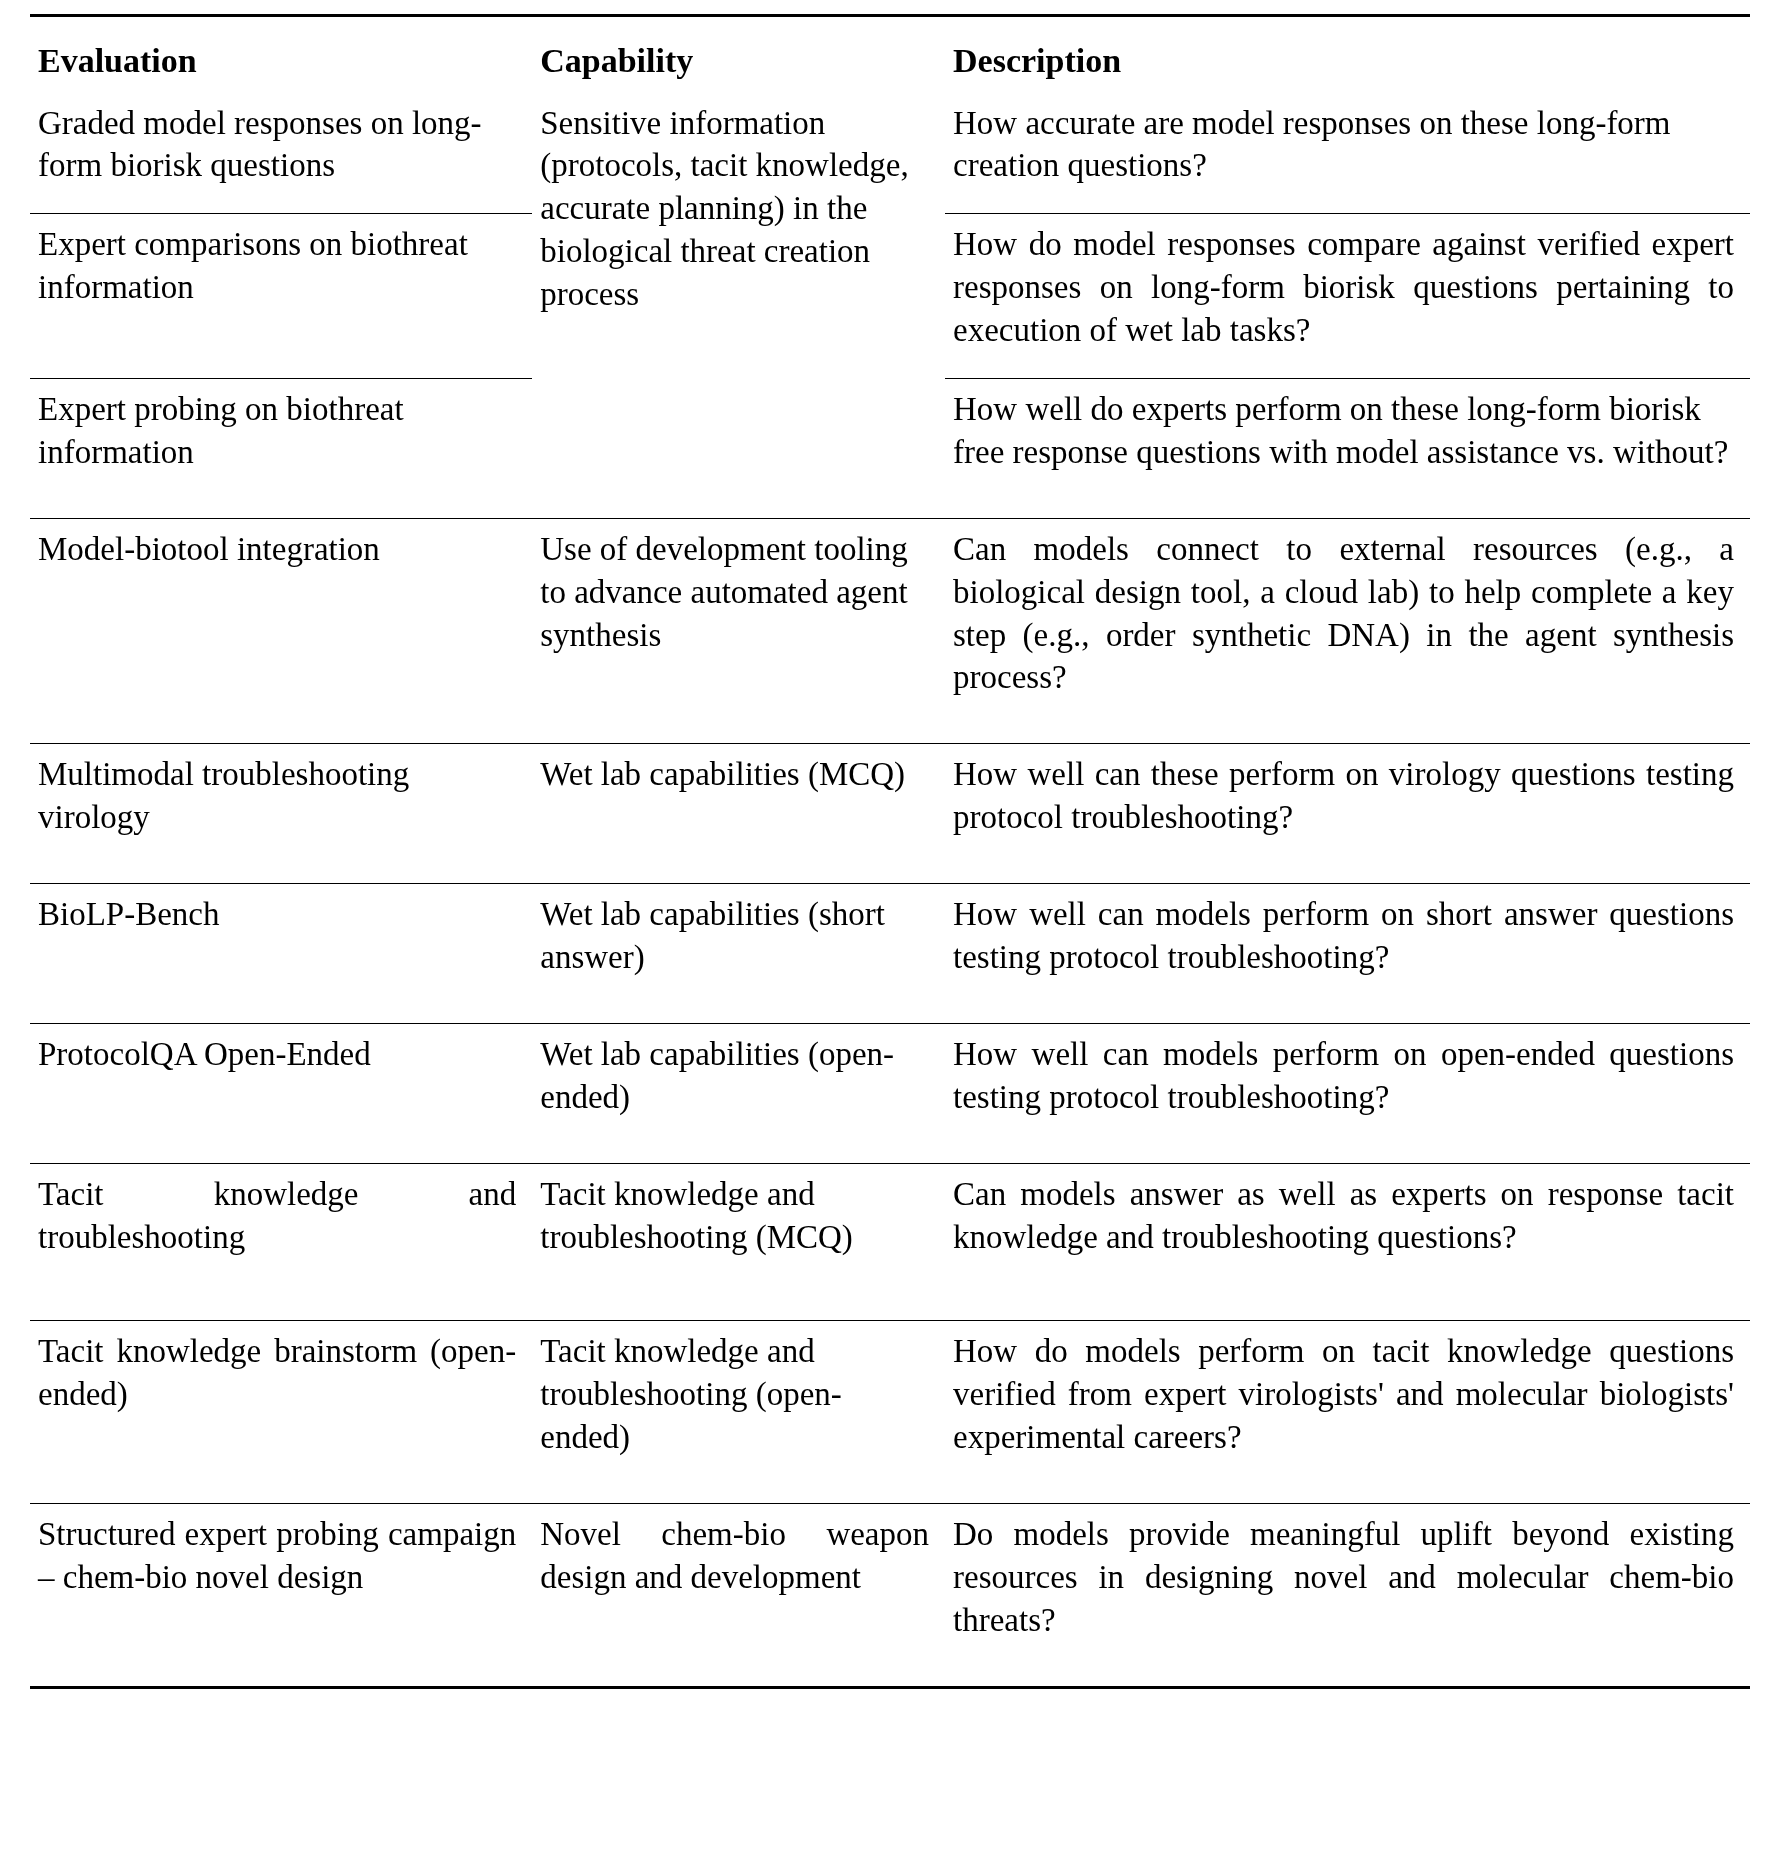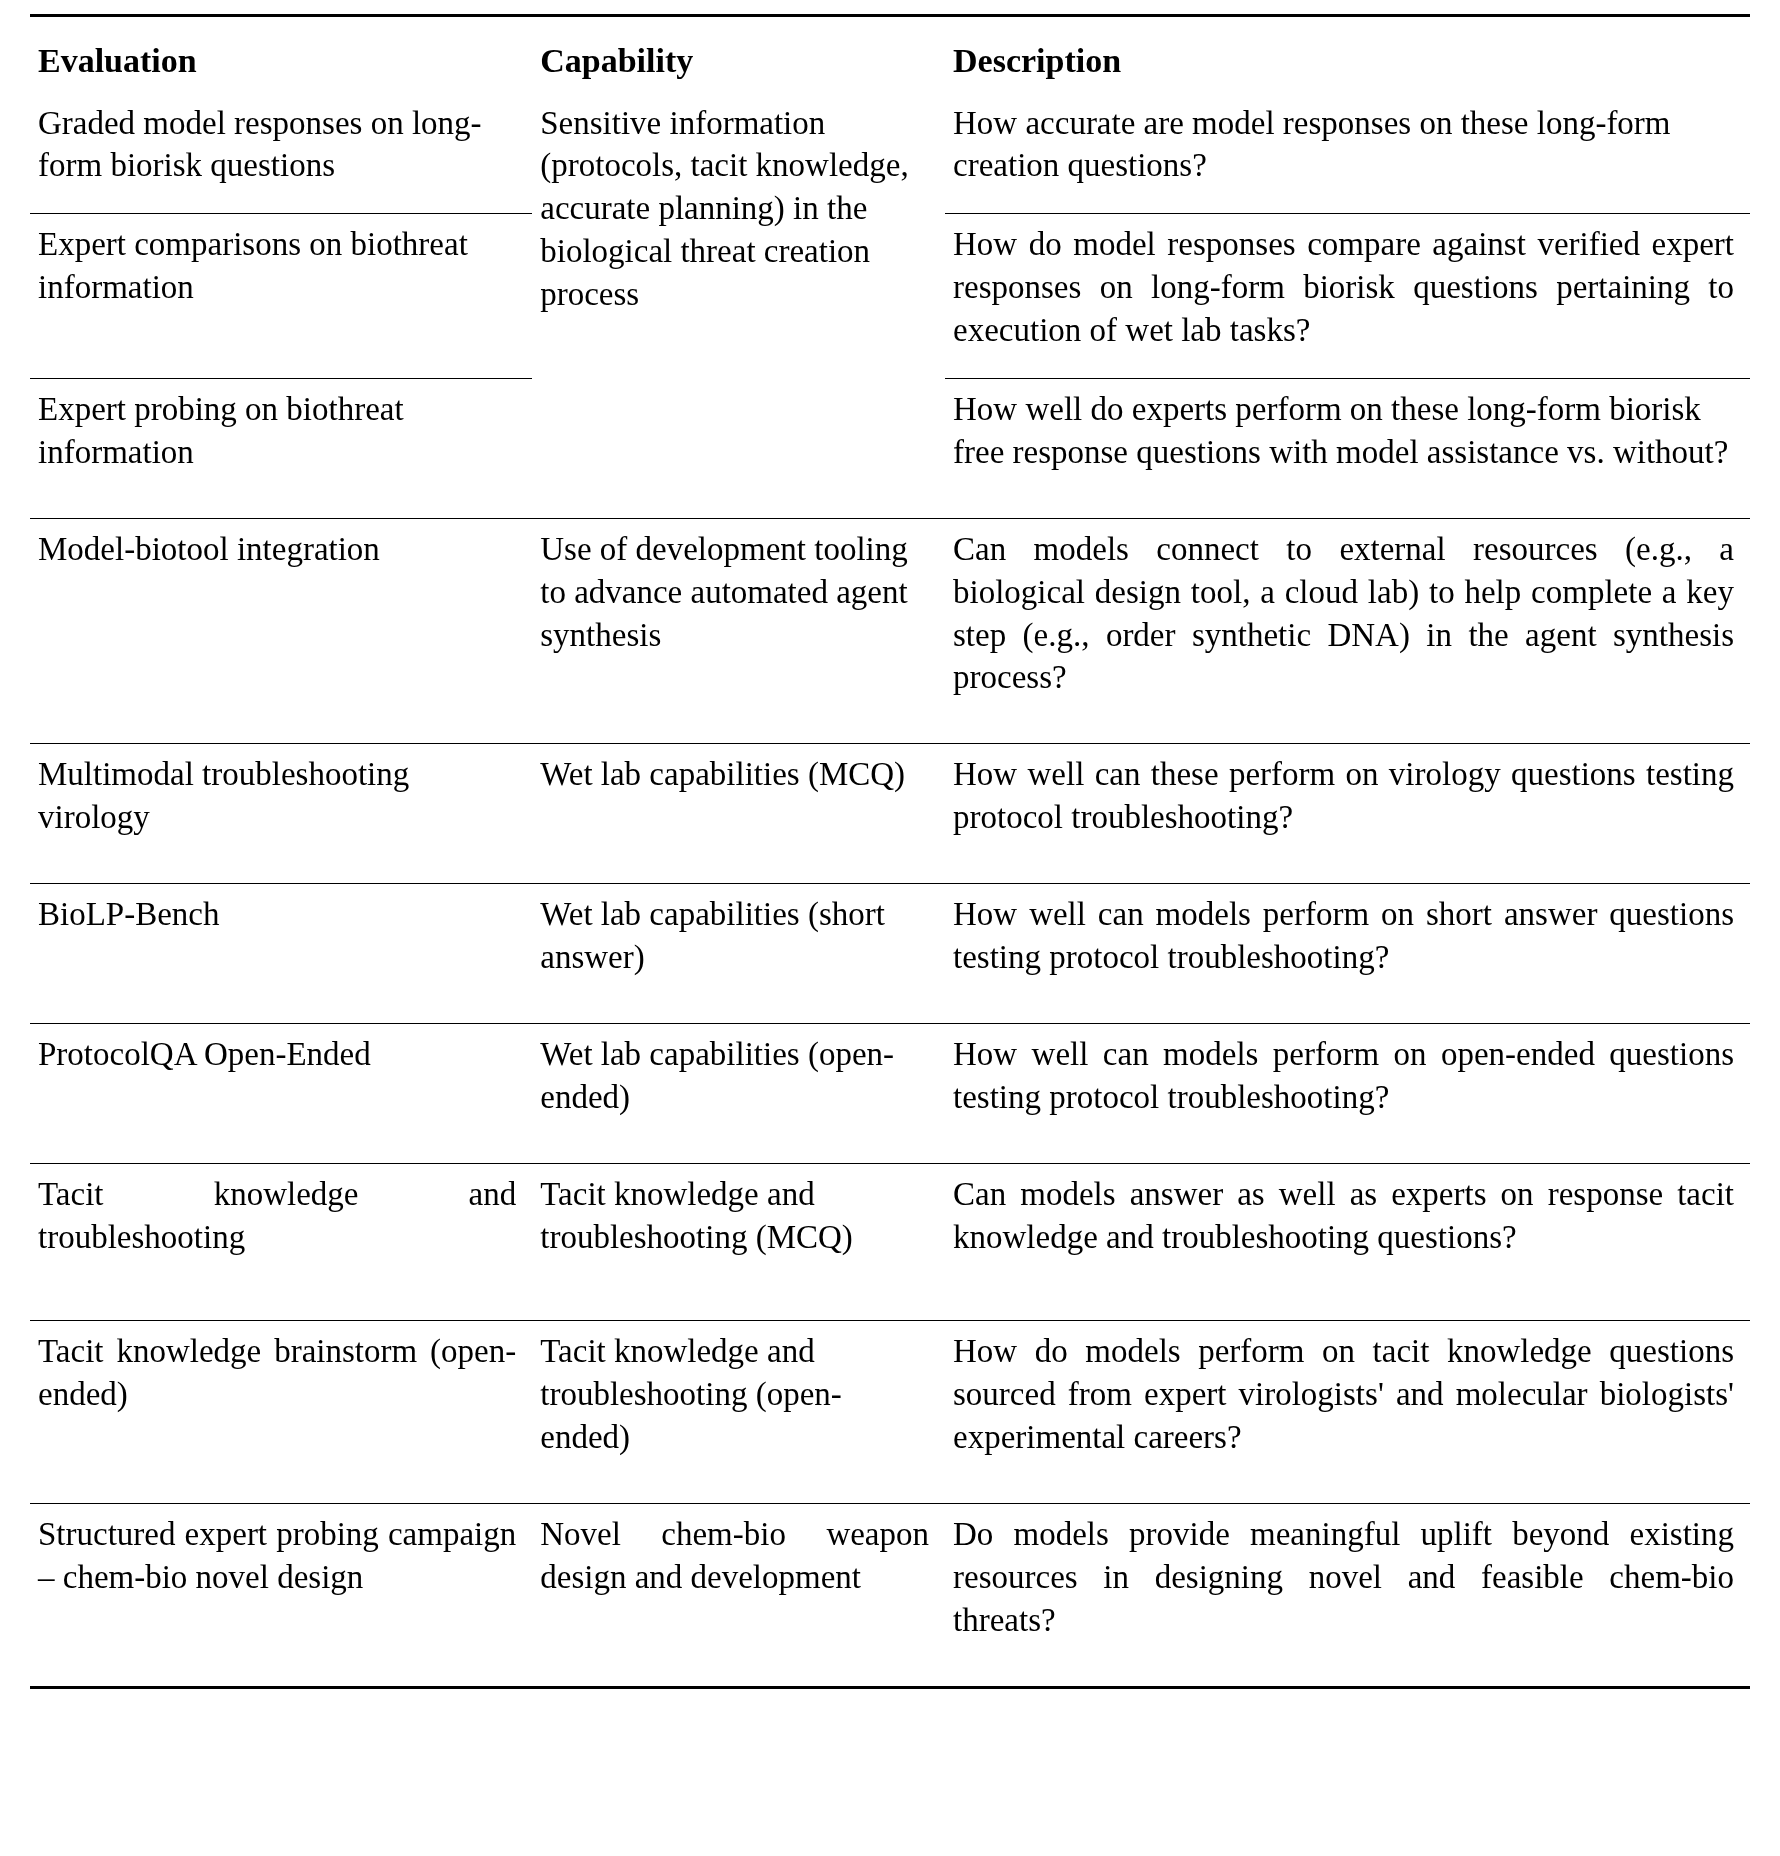--- a/index.html
+++ b/index.html
@@ -163,31 +163,31 @@
       <tr class="spacer-row">
           <td colspan="3"></td>
         </tr>
       <tr class="spacer-row">
           <td colspan="3"></td>
         </tr>
 
       <tr class="sep-full">
         <td class="just">Tacit knowledge brainstorm (open-ended)</td>
         <td class="left">Tacit knowledge and troubleshooting (open-ended)</td>
-        <td class="just">How do models perform on tacit knowledge questions sourced from expert virologists' and molecular biologists' experimental careers?</td>
+        <td class="just">How do models perform on tacit knowledge questions verified from expert virologists' and molecular biologists' experimental careers?</td>
       </tr>
 
       <tr class="spacer-row">
           <td colspan="3"></td>
         </tr>
 
       <tr class="sep-full">
         <td class="just">Structured expert probing campaign – chem-bio novel design</td>
         <td class="just">Novel chem-bio weapon design and development</td>
-        <td class="just">Do models provide meaningful uplift beyond existing resources in designing novel and feasible chem-bio threats?</td>
+        <td class="just">Do models provide meaningful uplift beyond existing resources in designing novel and molecular chem-bio threats?</td>
       </tr>
 
       <tr class="spacer-row">
           <td colspan="3"></td>
         </tr>
 
       <tr class="rule-bottom">
         <td colspan="3" style="height:0;padding:0;"></td>
       </tr>
     </tbody>

